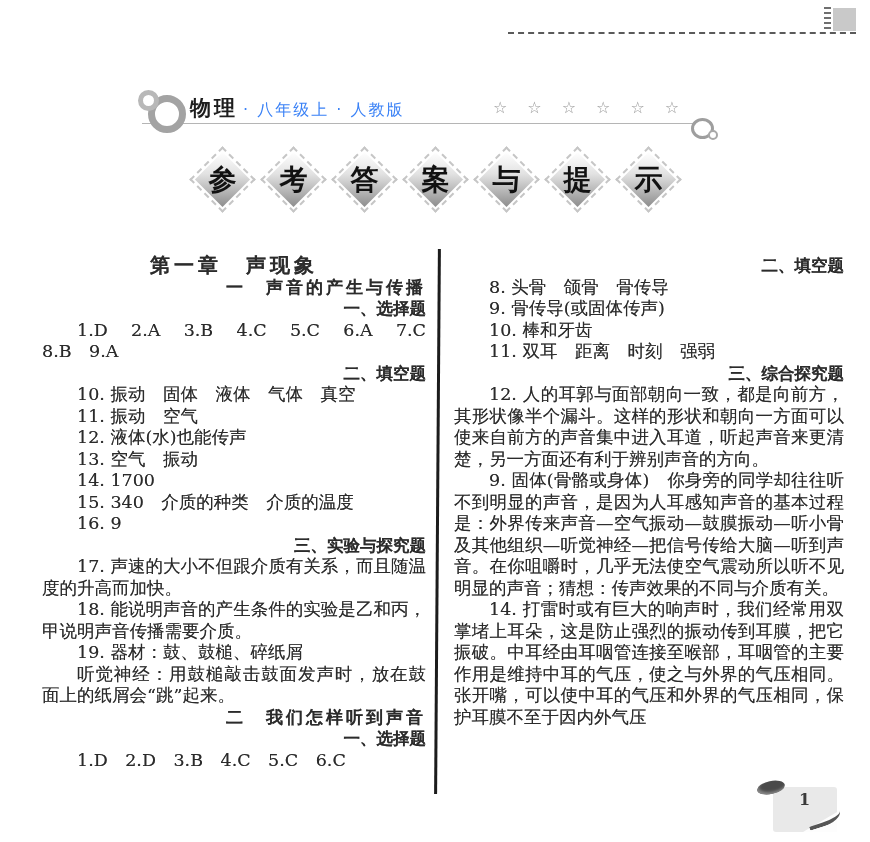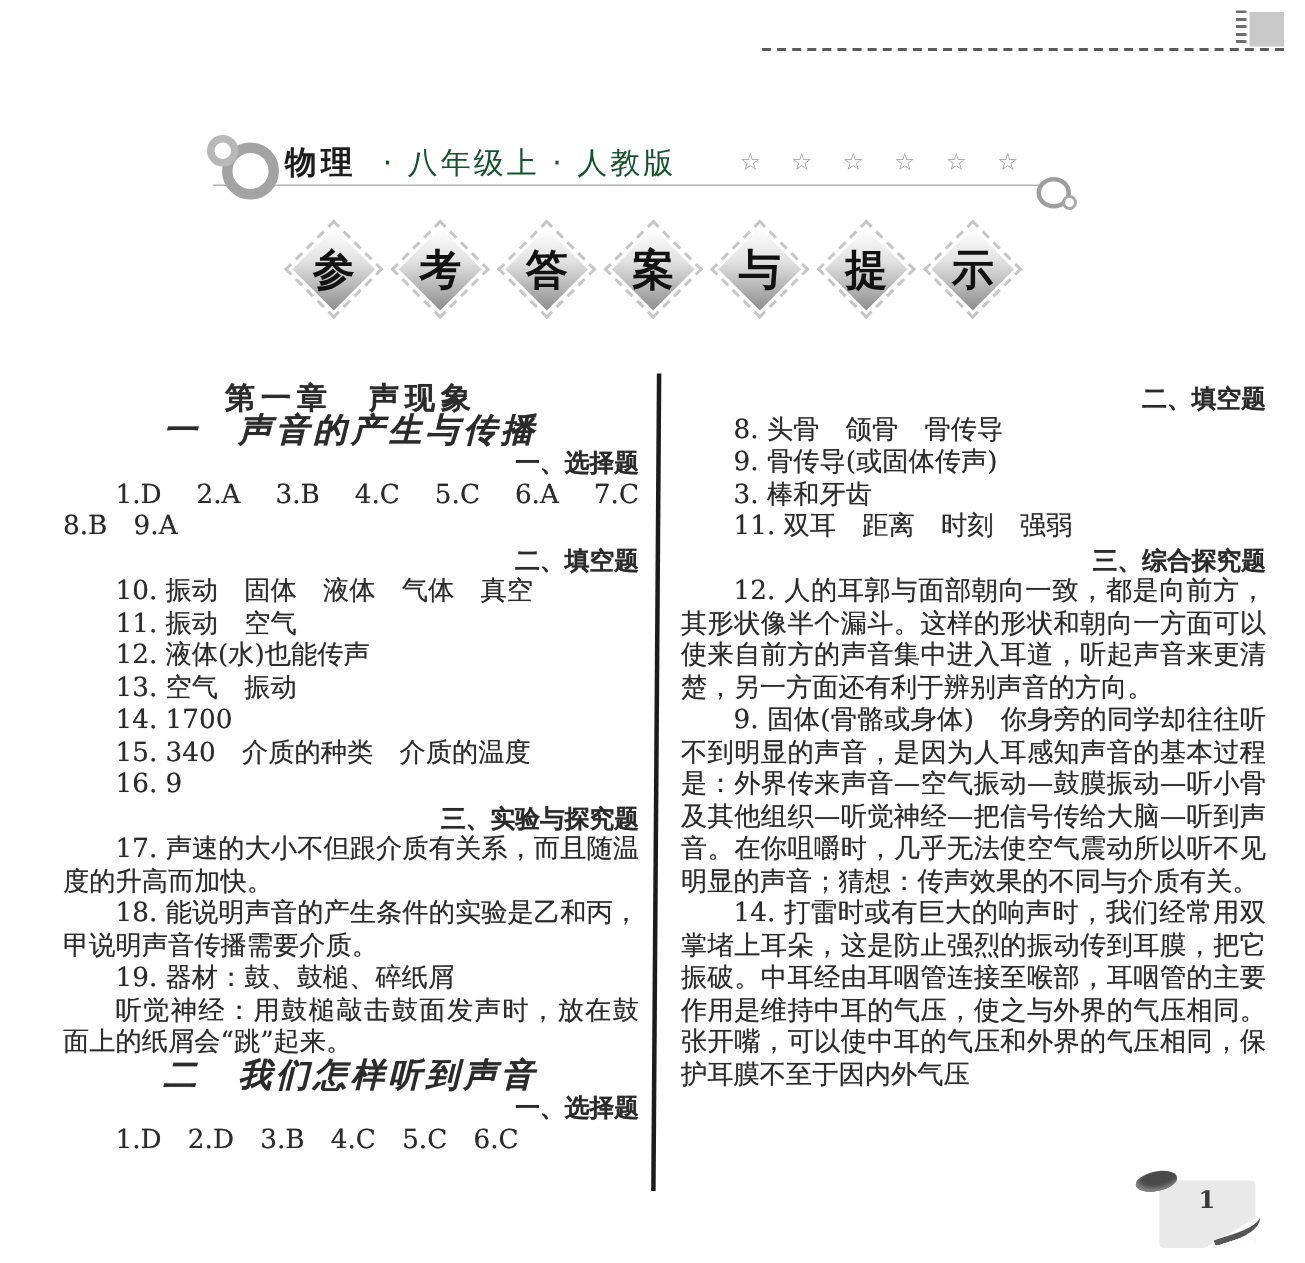--- a/index.html
+++ b/index.html
@@ -14,21 +14,21 @@
     background:repeating-linear-gradient(to bottom,#6f6f6f 0 2px,transparent 2px 5px);}
   .edge-dashes{position:absolute;top:32px;left:508px;width:348px;height:0;
     border-top:2px dashed #5a5a5a;}
   
   .hdr{position:absolute;top:92px;left:138px;width:585px;height:36px;}
   .hdr-rule{position:absolute;top:31px;left:4px;width:560px;height:1px;background:#b5b5b5;}
   .ring-big{position:absolute;top:3px;left:10px;width:24px;height:24px;border:7px solid #a3a3a3;border-radius:50%;background:#fff;}
   .ring-small{position:absolute;top:-2px;left:0px;width:11px;height:11px;border:5px solid #b8b8b8;border-radius:50%;background:#fff;}
   .hdr-text{position:absolute;top:2px;left:52px;white-space:nowrap;font-family:"DejaVu Sans","Liberation Sans",sans-serif;}
   .hdr-subject{font-size:21px;font-weight:bold;color:#1d1d1d;letter-spacing:3px;}
-  .hdr-rest{font-size:20px;color:#14532d;letter-spacing:2px;margin-left:12px;}
+  .hdr-rest{font-size:16px;color:#3b82f6;letter-spacing:2px;}
   .hdr-stars{position:absolute;top:6px;left:345px;white-space:nowrap;}
   .star{display:inline-block;margin:0 10px;color:#9b9b9b;font-size:16px;font-family:"DejaVu Sans",sans-serif;}
   .ring-end{position:absolute;top:26px;left:553px;width:17px;height:15px;border:3px solid #9e9e9e;border-radius:50%;background:#fff;}
   .ring-end-dot{position:absolute;top:38px;left:570px;width:6px;height:6px;border:2px solid #a8a8a8;border-radius:50%;background:#fff;}
   
   .title-row{position:absolute;top:152px;left:0;width:870px;display:flex;justify-content:center;}
   .diamond{width:39px;height:39px;margin:8px 16px;transform:rotate(45deg);
     background:linear-gradient(135deg,#ffffff 0%,#e2e2e2 40%,#8d8d8d 100%);
     outline:2px dashed #c6c6c6;outline-offset:2px;
     display:flex;align-items:center;justify-content:center;}
@@ -36,21 +36,21 @@
     font-family:"DejaVu Sans","Liberation Sans",sans-serif;}
   
   .col{position:absolute;top:255px;font-size:17.5px;line-height:21.5px;
     text-shadow:0 0 0.5px rgba(40,40,40,.6);}
   .col-left{left:42px;width:384px;}
   .col-right{left:454px;width:390px;}
   .col-divider{position:absolute;left:436px;top:249px;width:2.5px;height:545px;background:#1c1c1c;transform:rotate(0.4deg);}
   .col p{margin:0;}
   .t-chapter{text-align:center;font-weight:bold;font-size:20px;letter-spacing:4px;margin:0 0 12px;
     font-family:"DejaVu Sans","Liberation Sans",sans-serif;}
-  .t-section{text-align:center;font-style:italic;font-weight:bold;font-size:22px;letter-spacing:3px;margin:8px 0 6px;}
+  .t-section{text-align:right;font-weight:bold;font-size:17px;letter-spacing:3px;margin:8px 0 6px;}
   .t-subhead{font-weight:bold;text-indent:2em;font-family:"DejaVu Sans","Liberation Sans",sans-serif;font-size:16.5px;text-align:right;}
   .t-item{text-indent:2em;white-space:pre-wrap;}
   .t-para{text-indent:2em;text-align:justify;}
   
   .page-tab{position:absolute;right:33px;bottom:10px;width:64px;height:45px;background:#e9e9e9;border-radius:3px;}
   .page-tab-blob{position:absolute;top:-6px;left:-16px;width:28px;height:13px;background:#4a4a4a;border-radius:50%;transform:rotate(-12deg);
     box-shadow:inset 2px -2px 3px #888;}
   .page-tab-fold{position:absolute;right:0;bottom:0;width:0;height:0;
     border-style:solid;border-width:0 0 20px 34px;border-color:transparent transparent #fdfdfd transparent;}
   .page-tab-swoosh{position:absolute;right:-4px;bottom:6px;width:34px;height:12px;
@@ -125,21 +125,21 @@
   <p class="t-para">听觉神经：用鼓槌敲击鼓面发声时，放在鼓面上的纸屑会“跳”起来。</p>
   <p class="t-section">二　我们怎样听到声音</p>
   <p class="t-subhead">一、选择题</p>
   <p class="t-item">1.D　2.D　3.B　4.C　5.C　6.C</p>
 </div>
 
 <div class="col col-right">
   <p class="t-subhead">二、填空题</p>
   <p class="t-item">8. 头骨　颌骨　骨传导</p>
   <p class="t-item">9. 骨传导(或固体传声)</p>
-  <p class="t-item">3. 棒和牙齿</p>
+  <p class="t-item">10. 棒和牙齿</p>
   <p class="t-item">11. 双耳　距离　时刻　强弱</p>
   <p class="t-subhead">三、综合探究题</p>
   <p class="t-para">12. 人的耳郭与面部朝向一致，都是向前方，其形状像半个漏斗。这样的形状和朝向一方面可以使来自前方的声音集中进入耳道，听起声音来更清楚，另一方面还有利于辨别声音的方向。</p>
   <p class="t-para">9. 固体(骨骼或身体)　你身旁的同学却往往听不到明显的声音，是因为人耳感知声音的基本过程是：外界传来声音—空气振动—鼓膜振动—听小骨及其他组织—听觉神经—把信号传给大脑—听到声音。在你咀嚼时，几乎无法使空气震动所以听不见明显的声音；猜想：传声效果的不同与介质有关。</p>
   <p class="t-para">14. 打雷时或有巨大的响声时，我们经常用双掌堵上耳朵，这是防止强烈的振动传到耳膜，把它振破。中耳经由耳咽管连接至喉部，耳咽管的主要作用是维持中耳的气压，使之与外界的气压相同。张开嘴，可以使中耳的气压和外界的气压相同，保护耳膜不至于因内外气压</p>
 </div>
 
 <div class="page-tab">
   <div class="page-tab-blob"></div>
   <div class="page-tab-fold"></div>

